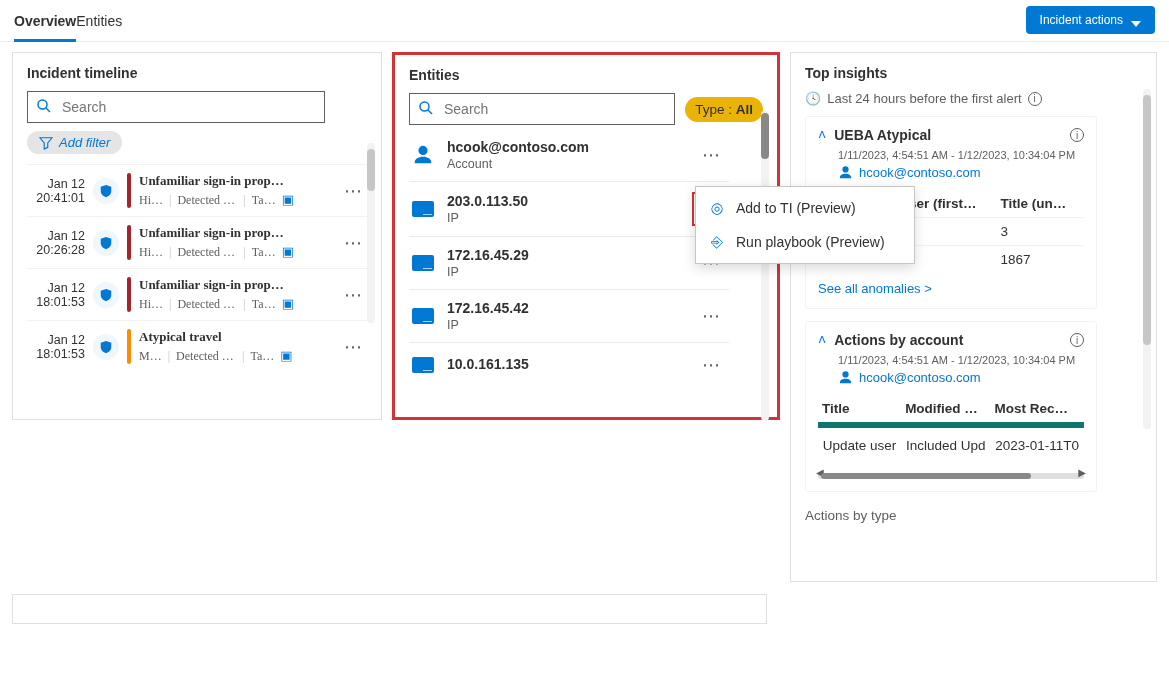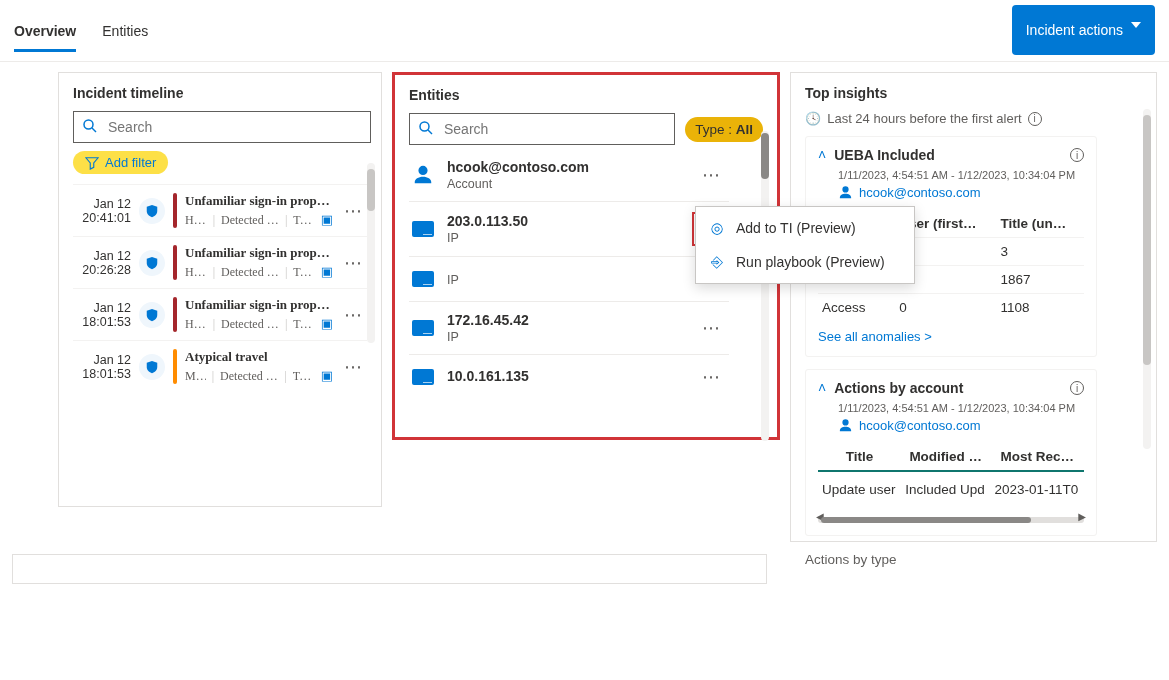--- a/index.html
+++ b/index.html
@@ -10,42 +10,42 @@
     color: #323130;
     background: #fff;
     width: 1169px;
   }
   .topbar {
     display: flex;
     align-items: center;
     padding: 5px 14px 0 14px;
     border-bottom: 1px solid #edebe9;
   }
-  .tabs { display: flex; gap: 26px; }
+  .tabs { display: flex; }
   .tab {
     padding: 8px 0 10px 0;
     font-size: 14px;
     cursor: pointer;
     color: #323130;
   }
   .tab.active {
     font-weight: 600;
     border-bottom: 3px solid #0078d4;
     margin-bottom: -1px;
   }
   .spacer { flex: 1; }
   .btn-primary {
     background: #0078d4;
     color: #fff;
     border: none;
     border-radius: 4px;
-    padding: 17px 14px;
-    font-size: 14px;
+    padding: 7px 14px;
+    font-size: 12px;
     display: flex;
-    align-items: flex-start;
+    align-items: flex-end;
     gap: 8px;
     cursor: pointer;
     margin-bottom: 6px;
   }
   .chev-down { width:0;height:0;border-left:5px solid transparent;border-right:5px solid transparent;border-top:6px solid #fff; }
   .layout {
     display: flex;
     gap: 10px;
     padding: 10px 12px;
   }
@@ -68,23 +68,23 @@
     border:1px solid #605e5c;
     height:32px; padding:0 8px;
     width:100%;
   }
   .searchbox.narrow{ width: 298px; }
   .searchbox input{ border:none; outline:none; flex:1; font-size:14px; }
   .icon-search { color:#0078d4; margin-right:8px; }
   .addfilter {
     display:inline-flex; align-items:center; gap:6px;
     margin-top:8px;
-    background:#fde047; color:#0078d4;
+    background:#e5e5e5; color:#0078d4;
     border-radius:12px; padding:4px 12px;
-    font-size:13px; cursor:pointer;
+    font-size:13px; cursor:pointer;font-style:italic;
   }
   .filter-icon{ width:14px;height:14px; }
   .timeline-scroll{ position:absolute; right:6px; top:90px; width:8px; height:180px; background:#f3f2f1; border-radius:4px;}
   .timeline-thumb{ width:8px;height:42px;background:#c8c6c4;border-radius:4px;margin-top:6px;}
   .tl-item{
     display:flex; align-items:center; gap:8px;
     padding:8px 0; border-top:1px solid #f3f2f1;
   }
   .tl-date{ width:58px; text-align:right; font-size:12.5px; color:#323130;}
   .tl-date .d1{ display:block; }
@@ -138,64 +138,64 @@
     box-shadow:0 4px 12px rgba(0,0,0,.15);
     z-index:20;
     padding:4px 0;
   }
   .cm-item{ display:flex; align-items:center; gap:10px; padding:8px 12px; cursor:pointer; font-size:14px;}
   .cm-icon{ color:#0078d4; width:18px; text-align:center; font-size:15px;}
   
   .similar-card{ width:755px; margin:2px 12px 12px 12px; border:1px solid #e1dfdd; padding:18px 20px 10px 20px; position:relative;}
   .info-circle{ width:14px;height:14px;border:1px solid #605e5c;border-radius:50%; display:inline-flex;align-items:center;justify-content:center; font-size:10px; color:#605e5c;}
   
-  .insights-card{ border:1px solid #e1dfdd; padding:12px 14px 14px 14px; position:relative; height:470px;}
+  .insights-card{ border:1px solid #e1dfdd; padding:12px 14px 14px 14px; position:relative; height:530px;}
   .ins-scroll{ position:absolute; right:5px; top:36px; width:8px; height:340px; background:#f3f2f1; border-radius:4px;}
   .ins-thumb{ width:8px;height:250px;background:#c8c6c4;border-radius:4px; margin-top:6px;}
   .ins-sub{ color:#605e5c; font-size:13px; display:flex; align-items:center; gap:6px; margin-bottom:10px;}
   .ins-section{ border:1px solid #f3f2f1; border-radius:3px; padding:10px 12px 12px 12px; margin-bottom:12px; width:292px;}
   .ins-hdr{ display:flex; align-items:center; gap:8px;}
   .ins-hdr .chev{ color:#0078d4; font-size:14px; }
   .ins-hdr .ttl{ font-weight:600; font-size:14px; flex:1;}
   .ins-hdr .inf{ color:#605e5c;}
   .ins-range{ color:#605e5c; font-size:11px; margin:6px 0 4px 20px;}
   .ins-user{ color:#0078d4; font-size:13px; margin-left:20px; display:flex; align-items:center; gap:6px;}
   .ins-user svg{ fill:#0078d4; width:15px;height:15px;}
   .anom-tbl{ width:100%; margin-top:10px; border-collapse:collapse; font-size:13.5px;}
   .anom-tbl th{ text-align:left; font-weight:600; padding:6px 4px;}
   .anom-tbl td{ padding:6px 4px; border-top:1px solid #f3f2f1;}
   .see-all{ color:#0078d4; margin-top:8px; display:inline-block; cursor:pointer;}
   .hbar{ height:6px; background:#e1dfdd; margin-top:10px; border-radius:3px; position:relative;}
   .hbar::before{ content:"◀"; position:absolute; left:-2px; top:-6px; font-size:10px; color:#605e5c;}
   .hbar::after{ content:"▶"; position:absolute; right:-2px; top:-6px; font-size:10px; color:#605e5c;}
   .hbar .hthumb{ position:absolute; left:3px; top:0; height:6px; width:210px; background:#8a8886; border-radius:3px;}
   .actions-tbl{ width:100%; margin-top:10px; border-collapse:collapse; font-size:13.5px;}
-  .actions-tbl th{ text-align:center; font-weight:600; padding:6px 4px;}
-  .actions-tbl td{ padding:10px 4px; border-top:2px solid #0f766e;}
+  .actions-tbl th{ text-align:left; font-weight:600; padding:6px 4px;}
+  .actions-tbl td{ padding:10px 4px; border-top:6px solid #0f766e;text-align:center;}
   .bottom-fade{ color:#605e5c; font-size:13.5px; margin-top:16px;}
 </style>
 </head>
 <body>
 
 <div class="topbar">
   <div class="tabs">
     <div class="tab active">Overview</div>
     <div class="tab">Entities</div>
   </div>
   <div class="spacer"></div>
   <button class="btn-primary">
     <span>Incident actions</span>
     <span class="chev-down"></span>
   </button>
 </div>
 
 <div class="layout">
 
   <div class="col-left">
-    <div class="card" style="height:435px;margin-left:46px;">
+    <div class="card" style="height:368px;">
       <div class="card-title">Incident timeline</div>
       <div class="searchbox narrow">
         <span class="icon-search">
           <svg width="16" height="16" viewBox="0 0 16 16">
               <circle cx="6.5" cy="6.5" r="4.5" fill="none" stroke="#0078d4" stroke-width="1.5"></circle>
               <line x1="10" y1="10" x2="14" y2="14" stroke="#0078d4" stroke-width="1.5"></line>
             </svg>
         </span>
         <input placeholder="Search" style="">
       </div>
@@ -365,20 +365,21 @@
               <span class="cm-icon">⎆</span>
               <span>Run playbook (Preview)</span>
             </div>
           </div>
         </div>
         <div class="ent-item">
           <div class="ent-icon">
               <div class="ent-icon ip"></div>
             </div>
           <div class="ent-body">
+            <div class="ent-title">172.16.45.29</div>
             <div class="ent-sub">IP</div>
           </div>
           <div class="ent-more">⋯</div>
         </div>
         <div class="ent-item">
           <div class="ent-icon">
               <div class="ent-icon ip"></div>
             </div>
           <div class="ent-body">
             <div class="ent-title">172.16.45.42</div>
@@ -408,21 +409,21 @@
         <span>Last 24 hours before the first alert</span>
         <span class="info-circle">i</span>
       </div>
       <div class="ins-scroll">
           <div class="ins-thumb"></div>
         </div>
 
       <div class="ins-section">
         <div class="ins-hdr">
           <span class="chev">˄</span>
-          <span class="ttl">UEBA Included</span>
+          <span class="ttl">UEBA Atypical</span>
           <span class="info-circle inf">i</span>
         </div>
         <div class="ins-range">1/11/2023, 4:54:51 AM - 1/12/2023, 10:34:04 PM</div>
         <div class="ins-user">
           <svg viewBox="0 0 24 24">
               <path d="M12 12a5 5 0 100-10 5 5 0 000 10zm0 2c-5 0-9 2.5-9 6v1h18v-1c0-3.5-4-6-9-6z"></path>
             </svg>
           <span>hcook@contoso.com</span>
         </div>
         <table class="anom-tbl">
@@ -435,25 +436,20 @@
           <tr>
                 <td>nistrative</td>
                 <td>0</td>
                 <td>3</td>
               </tr>
           <tr>
                 <td>ion</td>
                 <td>0</td>
                 <td>1867</td>
               </tr>
-          <tr>
-                <td>Access</td>
-                <td>0</td>
-                <td>1108</td>
-              </tr>
         </tbody>
           </table>
         <span class="see-all">See all anomalies &gt;</span>
       </div>
 
       <div class="ins-section">
         <div class="ins-hdr">
           <span class="chev">˄</span>
           <span class="ttl">Actions by account</span>
           <span class="info-circle inf">i</span>

